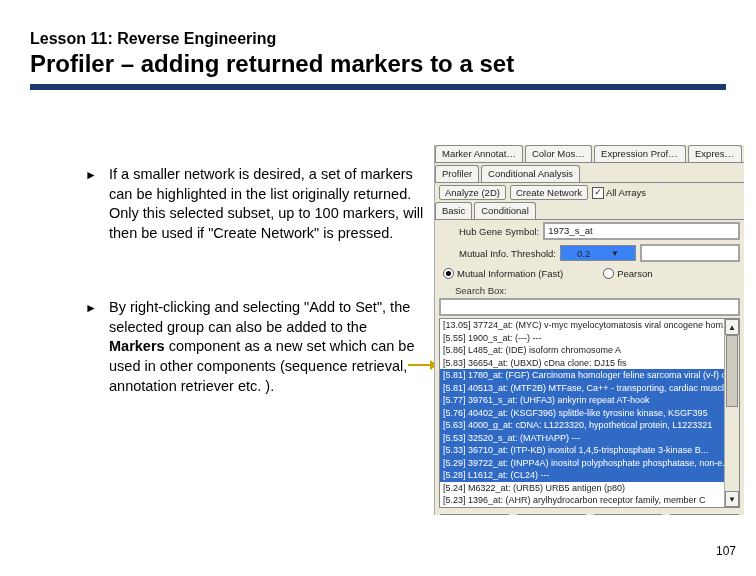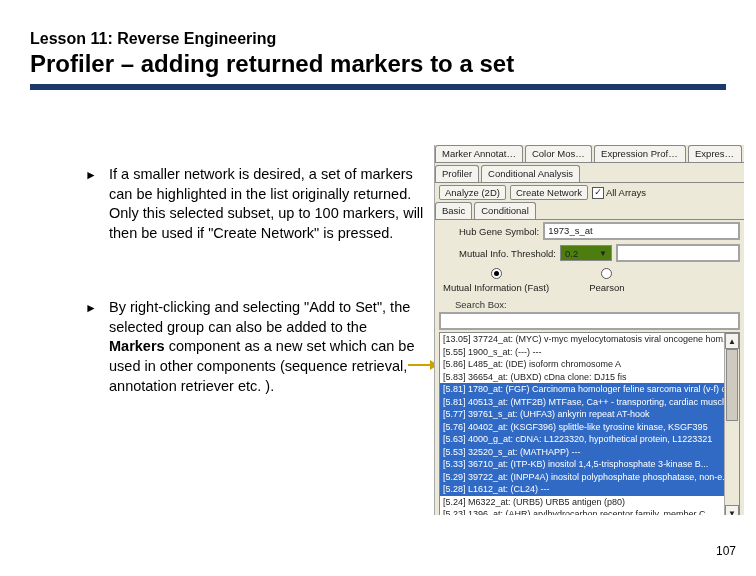--- a/index.html
+++ b/index.html
@@ -137,29 +137,29 @@
     background: #fff;
     padding: 0 3px;
     line-height: 14px;
     overflow: hidden;
     white-space: nowrap;
   }
   .drop {
     width: 42px;
     height: 14px;
     border: 1px solid #888;
-    background: #4d7c0f;
+    background: #3b82f6;
     display: inline-flex;
     align-items: center;
     justify-content: space-between;
-    padding: 0 4px;
+    padding: 0 16px;
   }
   .drop .caret { font-size: 8px; }
   .radio-row { display: flex; gap: 40px; padding: 4px 8px; }
-  .radio { display: inline-flex; align-items: center; gap: 3px; flex-direction: column; }
+  .radio { display: inline-flex; align-items: flex-start; gap: 3px; }
   .radio .dot {
     width: 9px; height: 9px; border: 1px solid #555; border-radius: 50%;
     background: #fff; display: inline-flex; align-items: center; justify-content: center;
   }
   .radio .dot.sel::after {
     content: ""; width: 5px; height: 5px; border-radius: 50%; background: #000;
   }
   .section-label { padding: 2px 20px; color: #333; }
   .listbox {
     margin: 0 4px;

